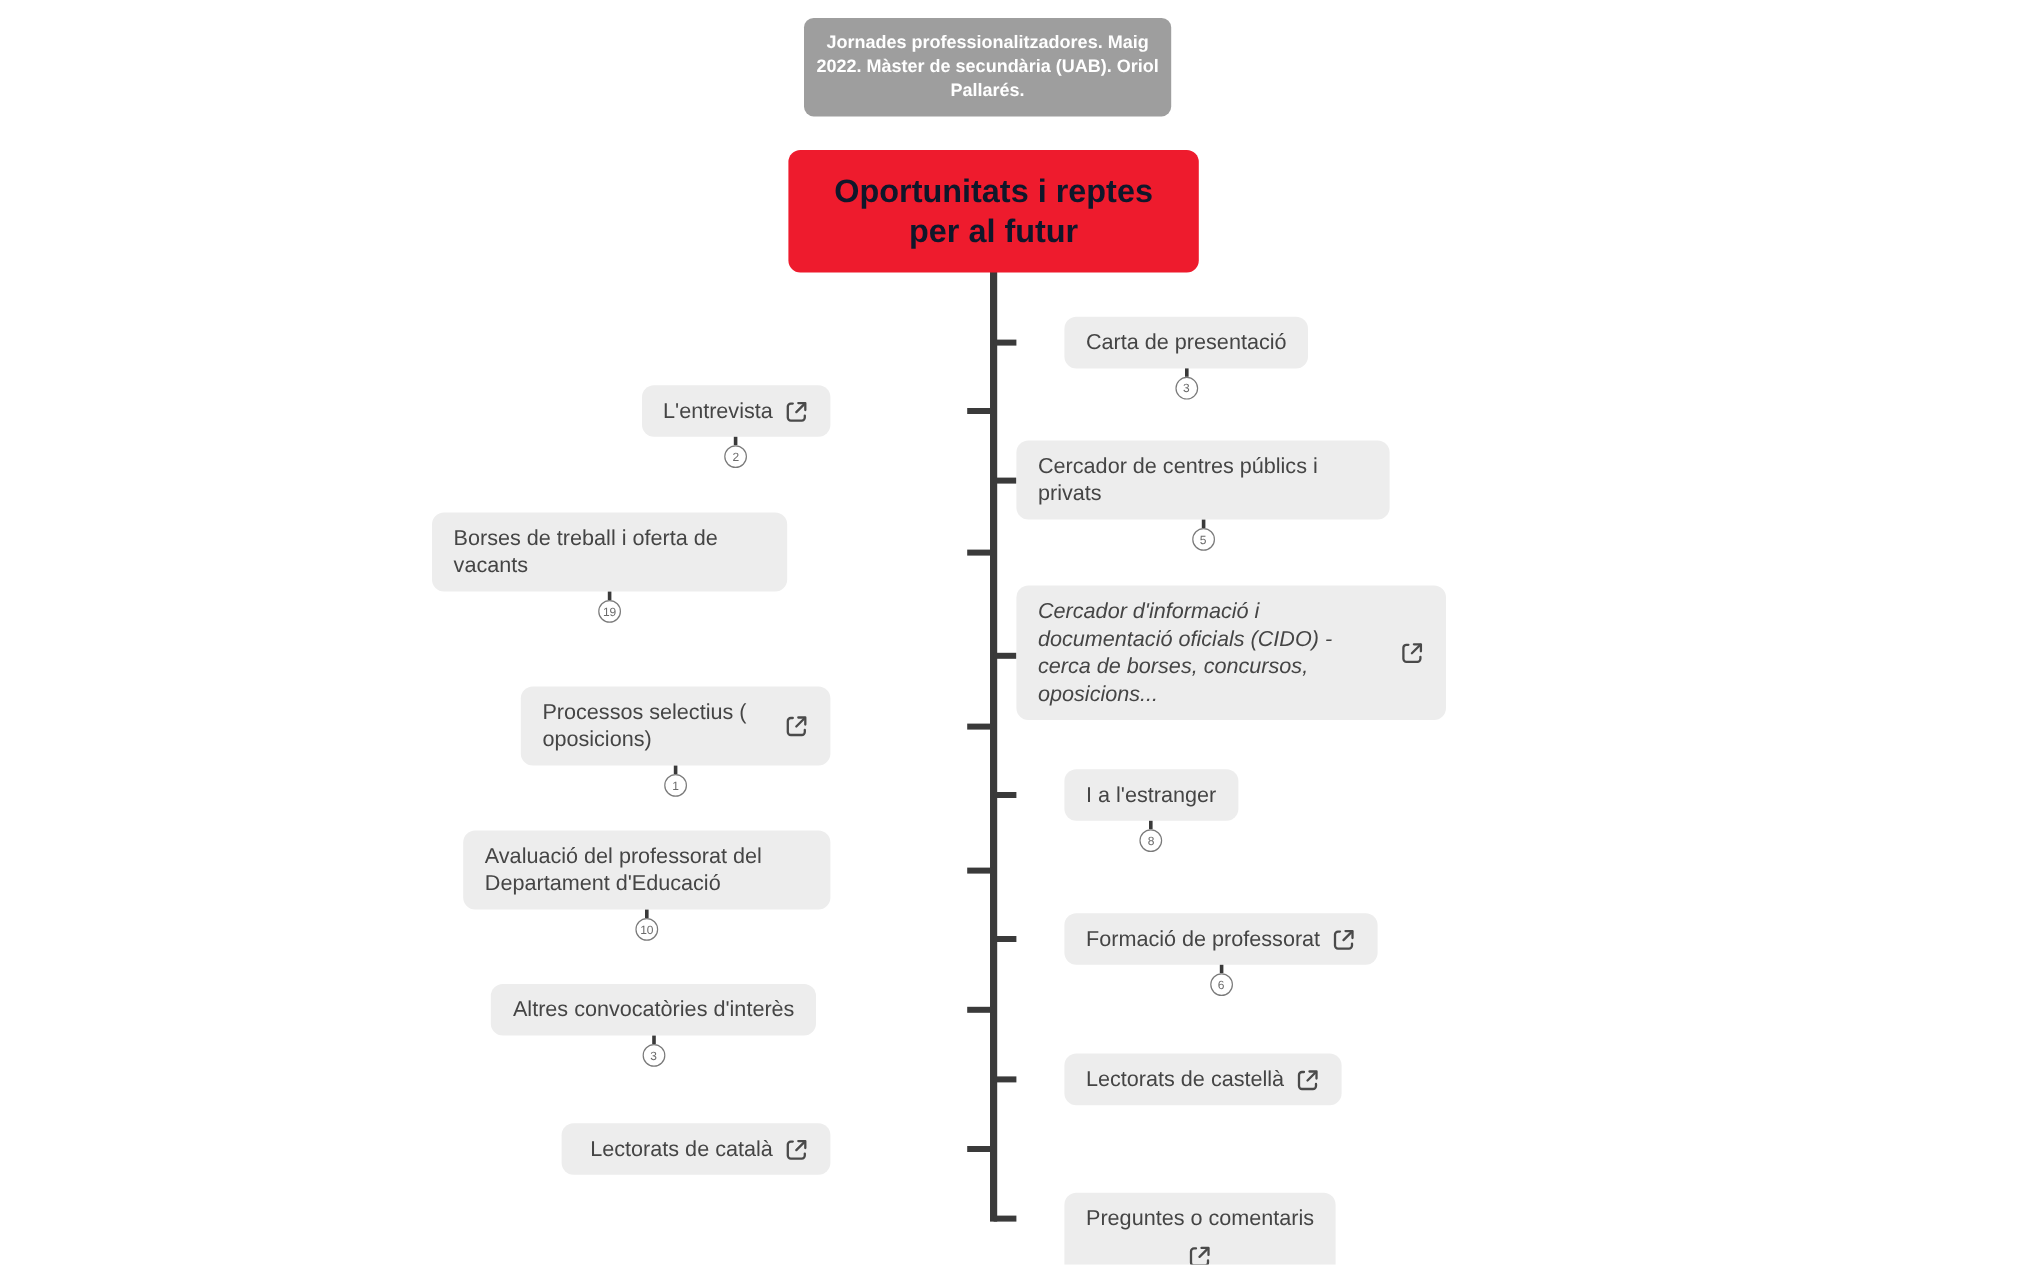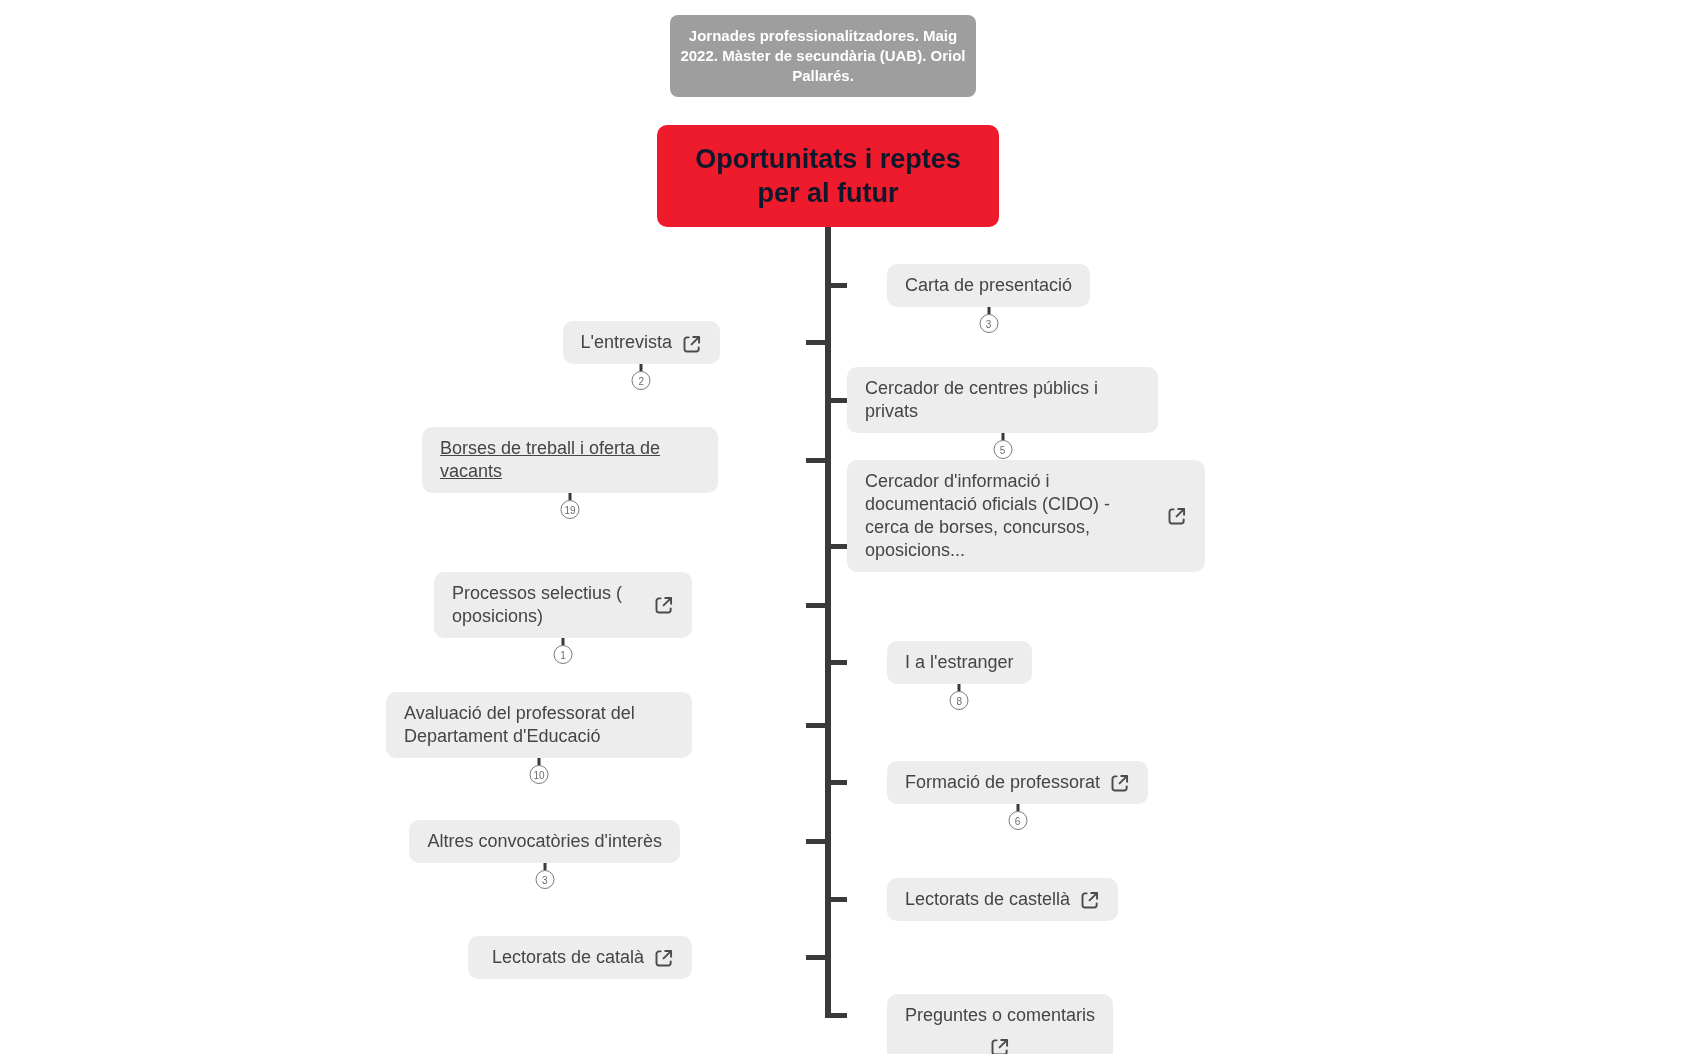--- a/index.html
+++ b/index.html
@@ -87,21 +87,21 @@
   </div>
 
   <div class="node single" style="left:847px;top:264px;">
     <span class="label">Carta de presentació</span>
     <span class="badge">
       <span class="stem"></span>
       <span class="count">3</span>
     </span>
   </div>
 
-  <div class="node single" style="right:868px;top:321px;align-items:flex-end;">
+  <div class="node single" style="right:896px;top:321px;">
     <span class="label">L'entrevista</span>
     <span class="ext">
       <svg viewBox="0 0 24 24" width="20" height="20">
           <path d="M8 4 H6 a3 3 0 0 0 -3 3 v11 a3 3 0 0 0 3 3 h11 a3 3 0 0 0 3 -3 v-2" fill="none" stroke="#4a4a4a" stroke-width="2.3" stroke-linecap="round"></path>
           <path d="M13.5 3.5 h7 v7" fill="none" stroke="#4a4a4a" stroke-width="2.3" stroke-linecap="round" stroke-linejoin="round"></path>
           <path d="M20 4 L11.5 12.5" stroke="#4a4a4a" stroke-width="2.3" stroke-linecap="round"></path>
         </svg>
     </span>
     <span class="badge">
       <span class="stem"></span>
@@ -110,29 +110,29 @@
   </div>
 
   <div class="node" style="left:847px;top:367px;width:311px;">
     <span class="label">Cercador de centres públics i privats</span>
     <span class="badge">
       <span class="stem"></span>
       <span class="count">5</span>
     </span>
   </div>
 
-  <div class="node" style="right:870px;top:427px;width:296px;text-decoration:underline;">
+  <div class="node" style="right:932px;top:427px;width:296px;">
     <span class="label">Borses de treball i oferta de vacants</span>
     <span class="badge">
       <span class="stem"></span>
       <span class="count">19</span>
     </span>
   </div>
 
-  <div class="node" style="left:847px;top:460px;width:358px;">
+  <div class="node" style="left:847px;top:488px;width:358px;font-style:italic;">
     <span class="label">Cercador d'informació i documentació oficials (CIDO) - cerca de borses, concursos, oposicions...</span>
     <span class="ext">
       <svg viewBox="0 0 24 24" width="20" height="20">
           <path d="M8 4 H6 a3 3 0 0 0 -3 3 v11 a3 3 0 0 0 3 3 h11 a3 3 0 0 0 3 -3 v-2" fill="none" stroke="#4a4a4a" stroke-width="2.3" stroke-linecap="round"></path>
           <path d="M13.5 3.5 h7 v7" fill="none" stroke="#4a4a4a" stroke-width="2.3" stroke-linecap="round" stroke-linejoin="round"></path>
           <path d="M20 4 L11.5 12.5" stroke="#4a4a4a" stroke-width="2.3" stroke-linecap="round"></path>
         </svg>
     </span>
   </div>
 

